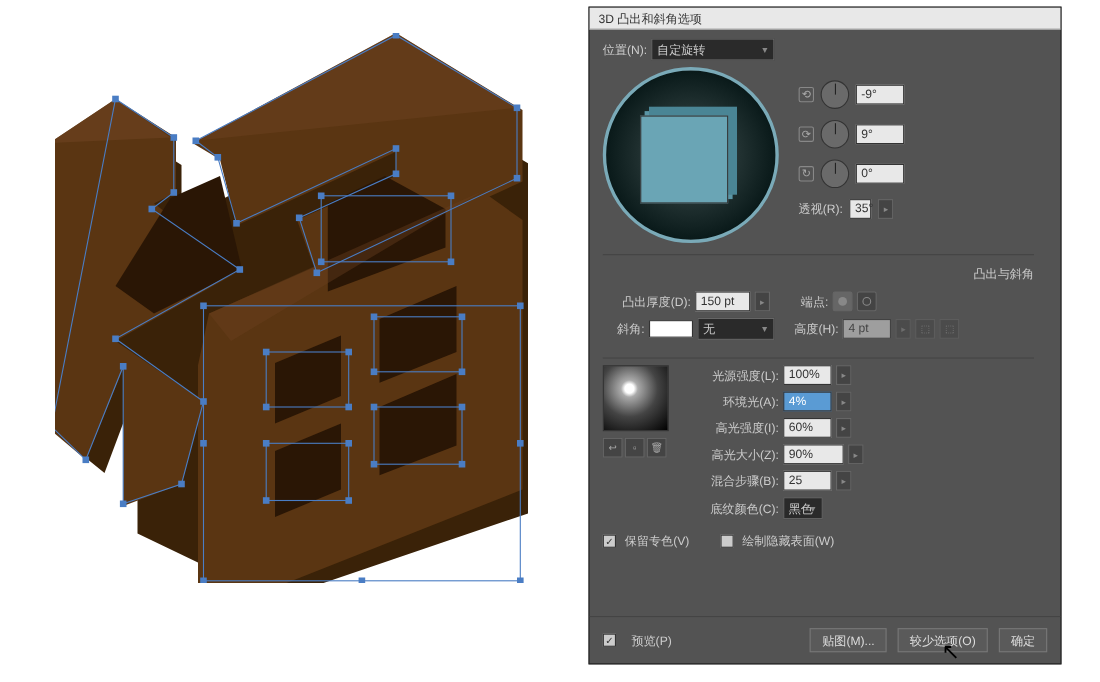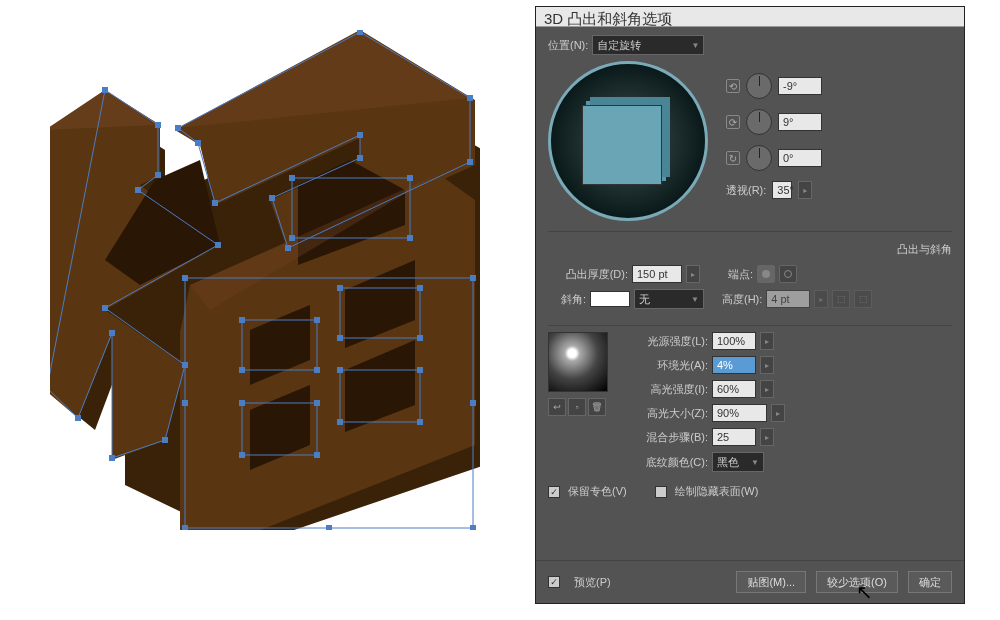--- a/index.html
+++ b/index.html
@@ -4,23 +4,23 @@
 <style>
   * { box-sizing: border-box; margin: 0; padding: 0; font-family: "Microsoft YaHei", sans-serif; }
   body { width: 1000px; height: 620px; background: #fff; position: relative; overflow: hidden; }
 
   
   .canvas-area { position: absolute; left: 0; top: 0; width: 535px; height: 620px; background: #fff; }
   .char-image { position: absolute; left: 50px; top: 30px; width: 430px; height: 500px; }
 
   
   .dialog { position: absolute; left: 535px; top: 6px; width: 430px; height: 598px; background: #535353; border: 1px solid #222; display: flex; flex-direction: column; font-size: 11px; color: #ccc; }
-  .dialog-title { height: 20px; background: #e8e8e8; color: #333; padding: 3px 8px; font-size: 15px; border-bottom: 1px solid #999; }
-
-  .dialog-body { flex: 1; padding: 8px 12px 0 12px; overflow: hidden; }
+  .dialog-title { height: 20px; background: #e8e8e8; color: #333; padding: 3px 8px; font-size: 11px; border-bottom: 1px solid #999; }
+
+  .dialog-body { flex: 1; padding: 8px 24px 0 12px; overflow: hidden; }
 
   .row { display: flex; align-items: center; margin-bottom: 6px; gap: 4px; }
   .label { text-align: right; white-space: nowrap; }
   
   .dropdown { background: #2a2a2a; border: 1px solid #666; height: 20px; display: flex; align-items: center; padding: 0 4px; color: #ccc; position: relative; }
   .dropdown::after { content: "▼"; font-size: 8px; position: absolute; right: 4px; color: #888; }
   
   .input-field { background: #e8e8e8; border: 1px solid #333; height: 18px; color: #333; padding: 0 4px; display: flex; align-items: center; }
   .input-field.highlight { background: #5a9bd4; color: #fff; }
 
@@ -254,21 +254,21 @@
             <div class="input-field" style="width:55px">90%</div>
             <div class="small-arrow">▸</div>
           </div>
         <div class="row">
             <span class="label" style="width:86px">混合步骤(B):</span>
             <div class="input-field" style="width:44px">25</div>
             <div class="small-arrow">▸</div>
           </div>
         <div class="row">
             <span class="label" style="width:86px">底纹颜色(C):</span>
-            <div class="dropdown" style="width:52px">
+            <div class="dropdown" style="width:36px">
               <span>黑色</span>
             </div>
           </div>
       </div>
     </div>
 
     <div class="row" style="margin-top:6px">
       <span class="checkbox">✓</span>
       <span>保留专色(V)</span>
       <span style="width:20px"></span>

